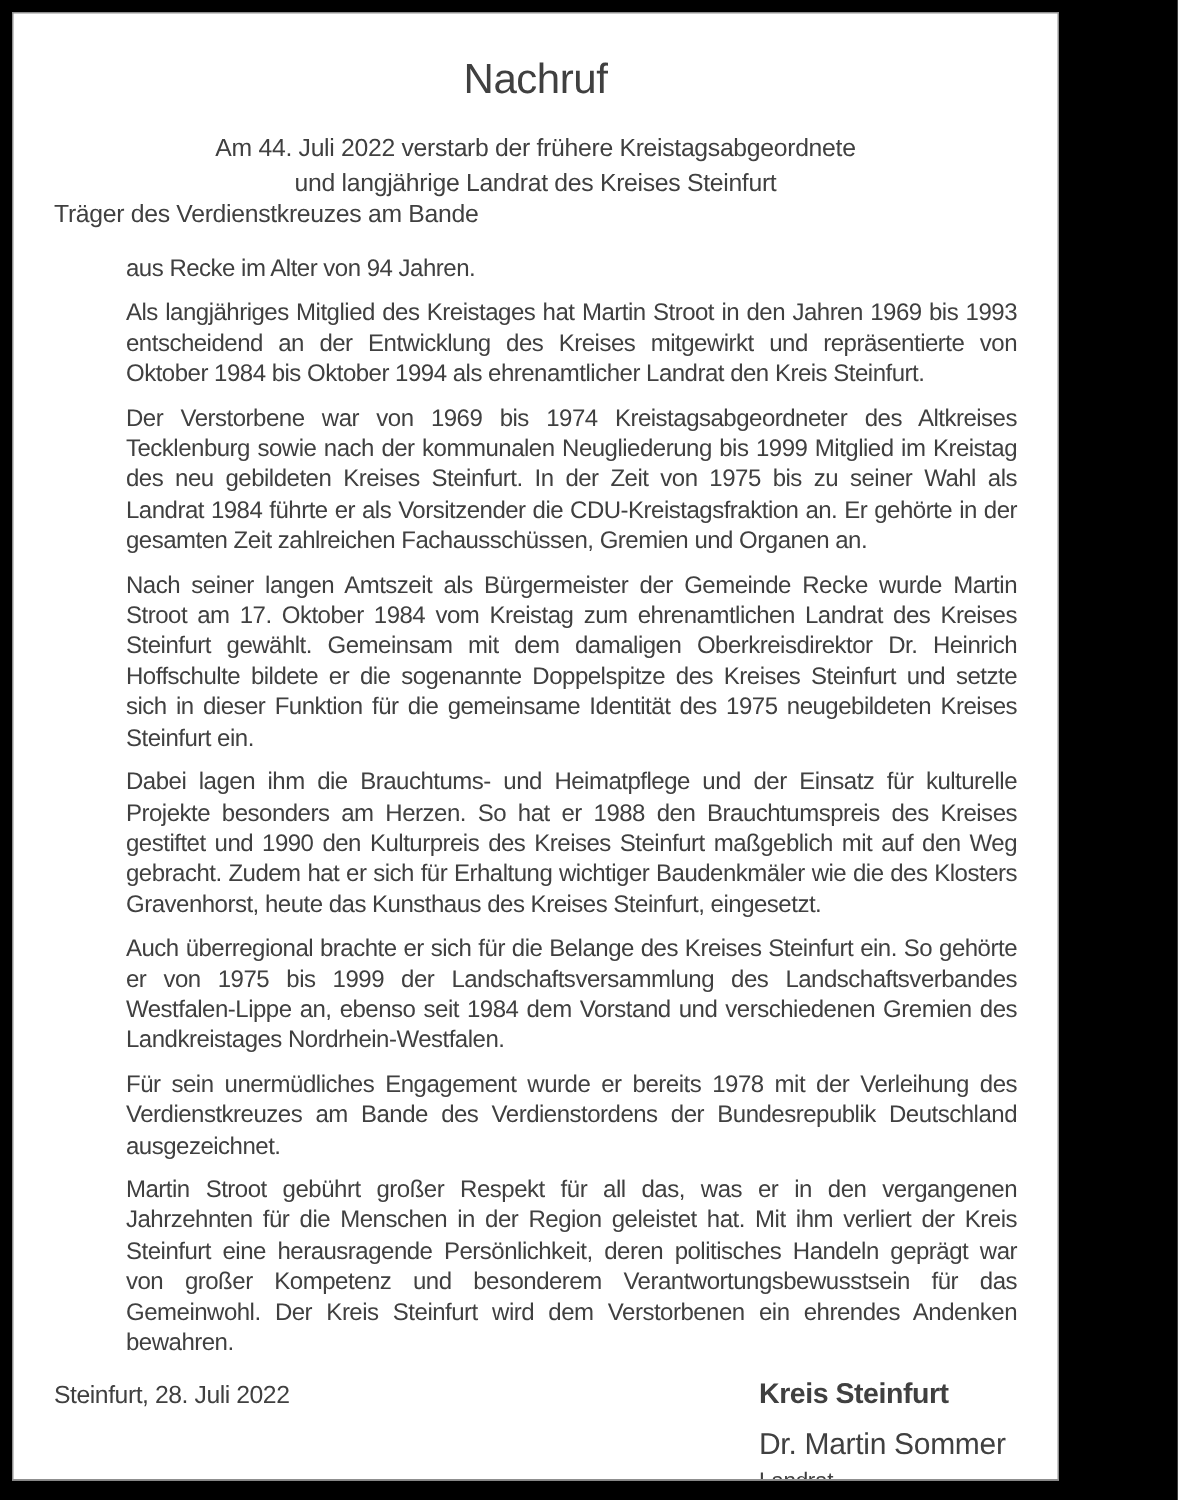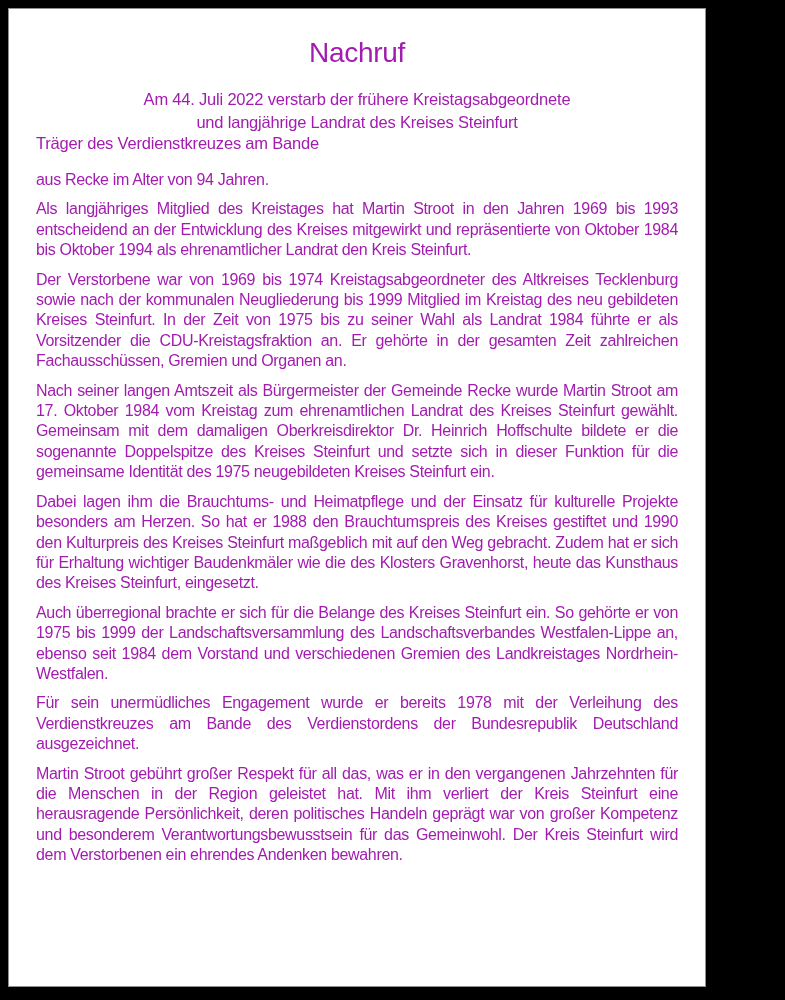--- a/index.html
+++ b/index.html
@@ -7,21 +7,21 @@
     padding: 0;
     background: #000;
   }
   .frame {
     width: 714px;
     height: 1000px;
     background: #000;
     box-sizing: border-box;
     padding: 8px 8px 13px 8px;
     font-family: "Liberation Sans", sans-serif;
-    color: #a21caf;
+    color: #404040;
   }
   .sheet {
     width: 100%;
     height: 100%;
     box-sizing: border-box;
     background: #fff;
     border: 1px solid #8f8f8f;
     padding: 18px 27px 0 27px;
     overflow: hidden;
   }
@@ -49,20 +49,21 @@
   .subtitle {
     text-align: left;
     font-size: 16.5px;
     letter-spacing: -0.2px;
   }
   .body-text {
     margin-top: 17px;
     font-size: 16px;
     line-height: 20.4px;
     letter-spacing: -0.33px;
+    margin-left: 48px;
   }
   .body-text p {
     margin: 0 0 9px 0;
     text-align: justify;
   }
   .body-text p.no-justify {
     text-align: left;
   }
   .doc-footer {
     display: flex;
@@ -117,15 +118,24 @@
       <p class="no-justify">aus Recke im Alter von 94 Jahren.</p>
       <p>Als langjähriges Mitglied des Kreistages hat Martin Stroot in den Jahren 1969 bis 1993 entscheidend an der Entwicklung des Kreises mitgewirkt und repräsentierte von Oktober 1984 bis Oktober 1994 als ehrenamtlicher Landrat den Kreis Steinfurt.</p>
       <p>Der Verstorbene war von 1969 bis 1974 Kreistagsabgeordneter des Altkreises Tecklenburg sowie nach der kommunalen Neugliederung bis 1999 Mitglied im Kreistag des neu gebildeten Kreises Steinfurt. In der Zeit von 1975 bis zu seiner Wahl als Landrat 1984 führte er als Vorsitzender die CDU-Kreistagsfraktion an. Er gehörte in der gesamten Zeit zahlreichen Fachausschüssen, Gremien und Organen an.</p>
       <p>Nach seiner langen Amtszeit als Bürgermeister der Gemeinde Recke wurde Martin Stroot am 17. Oktober 1984 vom Kreistag zum ehrenamtlichen Landrat des Kreises Steinfurt gewählt. Gemeinsam mit dem damaligen Oberkreisdirektor Dr. Heinrich Hoffschulte bildete er die sogenannte Doppelspitze des Kreises Steinfurt und setzte sich in dieser Funktion für die gemeinsame Identität des 1975 neugebildeten Kreises Steinfurt ein.</p>
       <p>Dabei lagen ihm die Brauchtums- und Heimatpflege und der Einsatz für kulturelle Projekte besonders am Herzen. So hat er 1988 den Brauchtumspreis des Kreises gestiftet und 1990 den Kulturpreis des Kreises Steinfurt maßgeblich mit auf den Weg gebracht. Zudem hat er sich für Erhaltung wichtiger Baudenkmäler wie die des Klosters Gravenhorst, heute das Kunsthaus des Kreises Steinfurt, eingesetzt.</p>
       <p>Auch überregional brachte er sich für die Belange des Kreises Steinfurt ein. So gehörte er von 1975 bis 1999 der Landschaftsversammlung des Landschaftsverbandes Westfalen-Lippe an, ebenso seit 1984 dem Vorstand und verschiedenen Gremien des Landkreistages Nordrhein-Westfalen.</p>
       <p>Für sein unermüdliches Engagement wurde er bereits 1978 mit der Verleihung des Verdienstkreuzes am Bande des Verdienstordens der Bundesrepublik Deutschland ausgezeichnet.</p>
       <p>Martin Stroot gebührt großer Respekt für all das, was er in den vergangenen Jahrzehnten für die Menschen in der Region geleistet hat. Mit ihm verliert der Kreis Steinfurt eine herausragende Persönlichkeit, deren politisches Handeln geprägt war von großer Kompetenz und besonderem Verantwortungsbewusstsein für das Gemeinwohl. Der Kreis Steinfurt wird dem Verstorbenen ein ehrendes Andenken bewahren.</p>
     </main>
 
+    <footer class="doc-footer">
+      <div class="place-date">Steinfurt, 28. Juli 2022</div>
+
+      <div class="signature-block">
+        <div class="signature-org">Kreis Steinfurt</div>
+        <div class="signature-name">Dr. Martin Sommer</div>
+        <div class="signature-title">Landrat</div>
+      </div>
+    </footer>
 
   </div>
 </div>
 
 </body></html>

